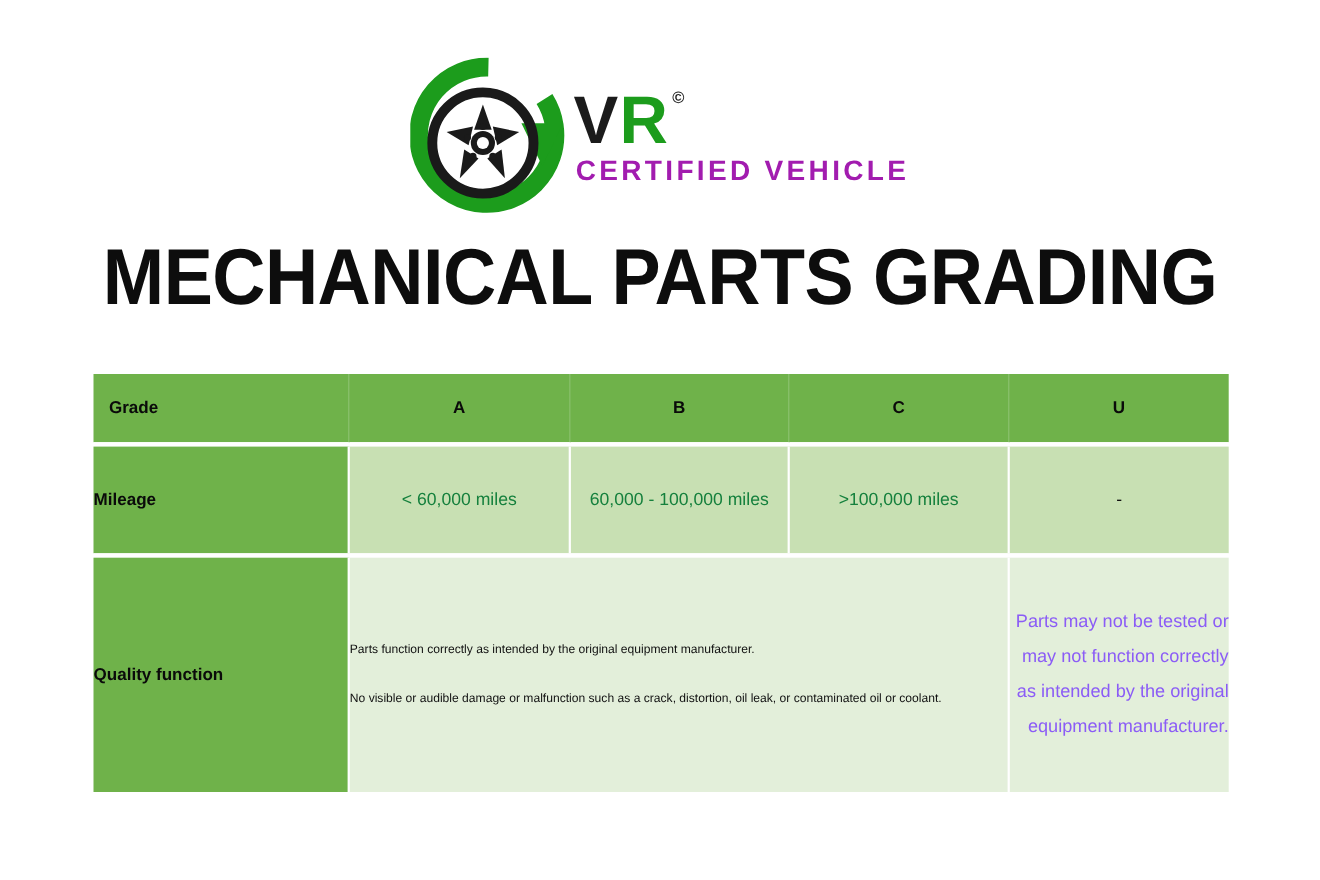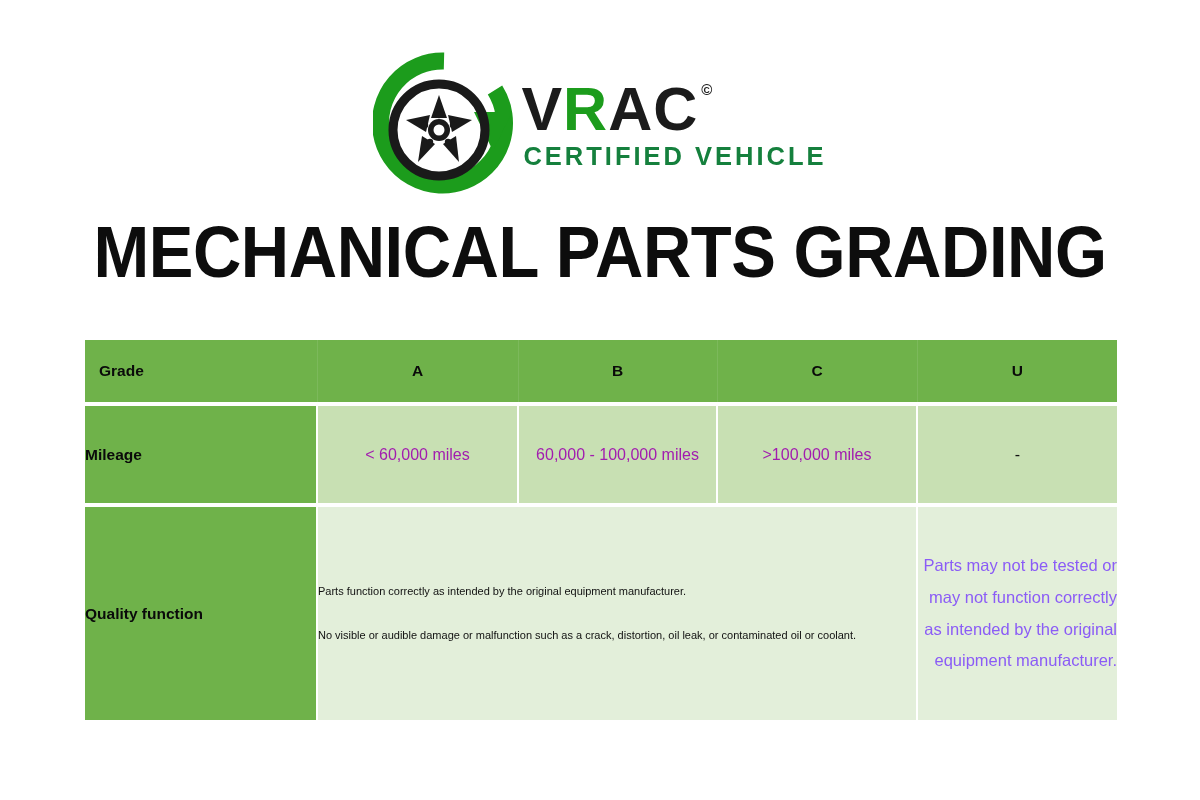--- a/index.html
+++ b/index.html
@@ -65,21 +65,21 @@
     color: #1b1b1b;
     margin-left: 3px;
     margin-top: 2px;
     line-height: 1;
   }
   .logo-line2 {
     font-family: "Liberation Sans", sans-serif;
     font-weight: 700;
     font-size: 25.5px;
     letter-spacing: 3.0px;
-    color: #15803d;
+    color: #a21caf;
     margin-top: 5px;
     margin-left: 2px;
   }
   .logo-line3 {
     font-family: "Liberation Sans", sans-serif;
     font-weight: 700;
     font-size: 45px;
     letter-spacing: 1.6px;
     color: #1c9c1c;
     margin-top: 3px;
@@ -139,21 +139,21 @@
     color: #0a0a0a;
     font-weight: 700;
     font-size: 15.5px;
     text-align: left;
     padding-left: 14px;
     border-right: 2px solid #ffffff;
   }
 
   .mileage-cell {
     background: #c8e0b3;
-    color: #a21caf;
+    color: #15803d;
     font-size: 16px;
     text-align: center;
     line-height: 1.85;
     border-right: 2px solid #ffffff;
     padding: 4px 8px;
   }
   .mileage-row td { height: 97px; margin-top: 28px; }
 
   .mileage-dash {
     background: #c8e0b3;
@@ -223,21 +223,20 @@
           <circle cx="75" cy="90" r="3.2" fill="#1a1a1a"></circle>
           <circle cx="57" cy="90" r="3.2" fill="#1a1a1a"></circle>
           <circle cx="52" cy="73" r="3.2" fill="#1a1a1a"></circle>
         </svg>
       </div>
 
       <div class="logo-words">
         <div class="logo-line1">
           <span class="dark">V</span>
             <span class="green">R</span>
-            <span class="dark">AC</span>
             <span class="logo-copy">©</span>
         </div>
         <div class="logo-line2">CERTIFIED VEHICLE</div>
       </div>
 
     </div>
   </div>
 
   <div class="main-title">MECHANICAL PARTS GRADING</div>
 

